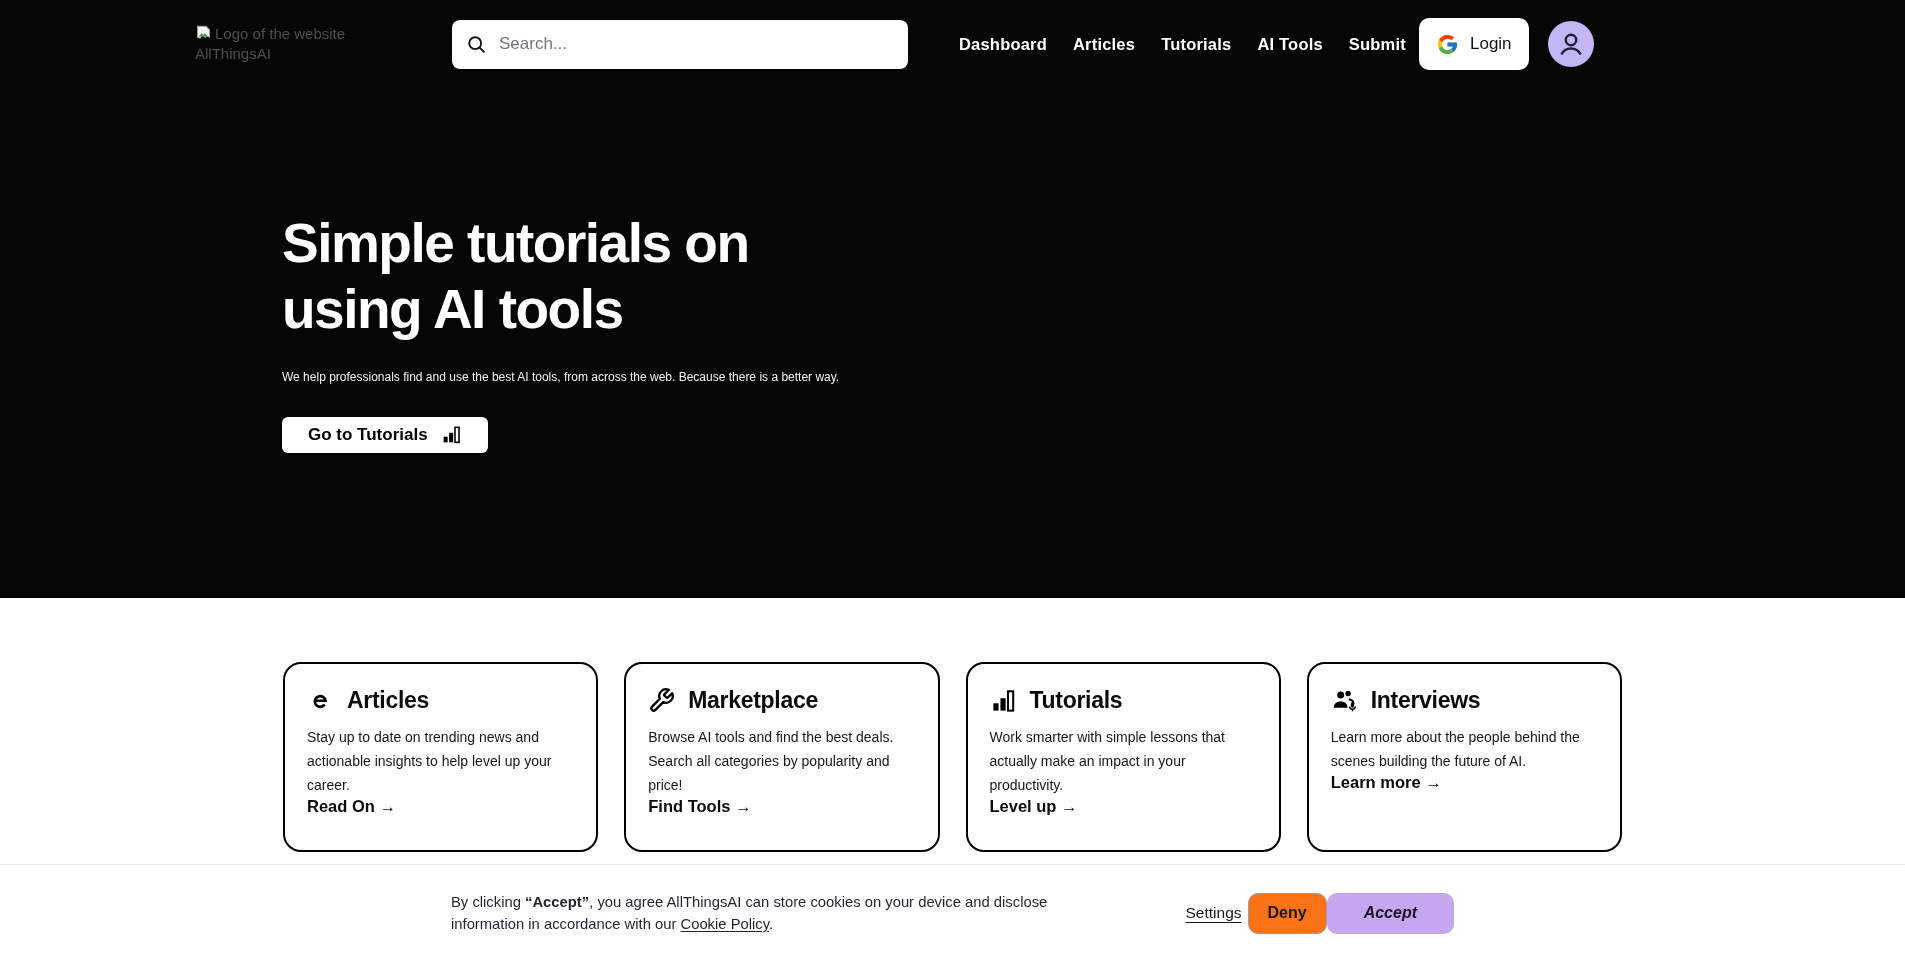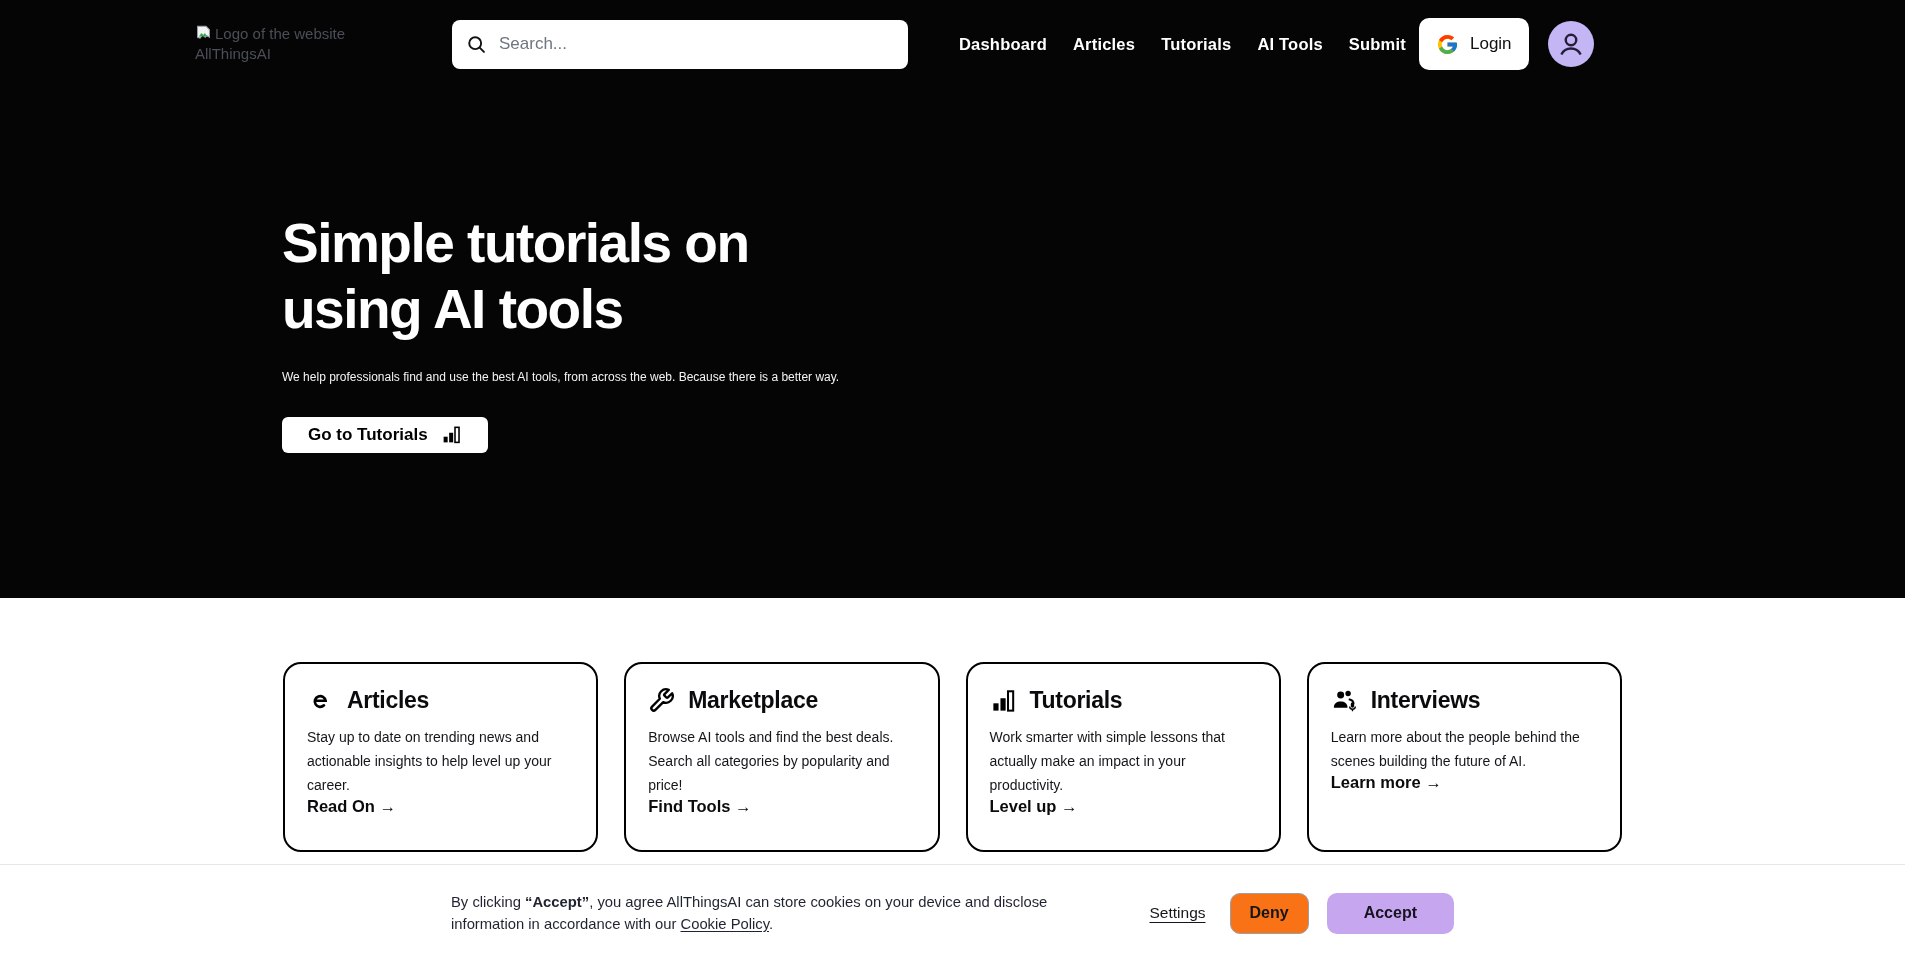--- a/index.html
+++ b/index.html
@@ -100,38 +100,38 @@
     background: #fff; border-top: 1px solid #e7e7ea;
     display: flex; align-items: center; z-index: 10;
   }
   .cookie-inner {
     width: 1003px; margin: 0 auto;
     display: flex; align-items: center; justify-content: space-between;
   }
   .cookie-text { width: 625px; font-size: 14.8px; line-height: 22px; color: #1f2430; }
   .cookie-text b { font-weight: 700; }
   .cookie-policy-link { color: #1f2430; text-decoration: underline; text-underline-offset: 2px; cursor: pointer; }
-  .cookie-actions { display: flex; gap: 18px; }
+  .cookie-actions { display: flex; }
   .settings-link {
     background: none; border: none; cursor: pointer;
     font-family: "Liberation Sans", sans-serif;
     font-size: 15.5px; color: #14161a;
     text-decoration: underline; text-underline-offset: 4px; margin-right: 6px;
   }
   .deny-button {
     height: 41px; padding: 0 19px; background: #f97316;
     border: 1.5px solid #9aa0a8; border-radius: 10px;
     font-family: "Liberation Sans", sans-serif;
     font-weight: 700; font-size: 16px; color: #14161a; cursor: pointer;
   }
   .accept-button {
     height: 41px; padding: 0 37px; background: #c6a7ef;
     border: none; border-radius: 10px;
     font-family: "Liberation Sans", sans-serif;
-    font-weight: 700; font-size: 16px; color: #171321; cursor: pointer;
+    font-weight: 700; font-size: 16px; color: #171321; cursor: pointer; font-style: italic;
   }
 </style>
 </head>
 <body>
 
 <div class="hero-section" style="background: rgb(5, 5, 5);">
 
   <header class="site-header">
 
     <div class="logo-wrap">

